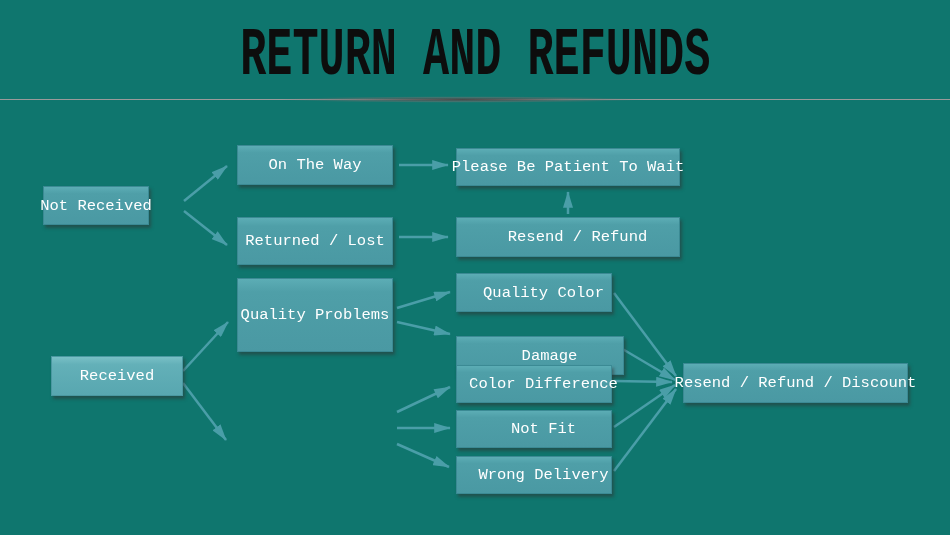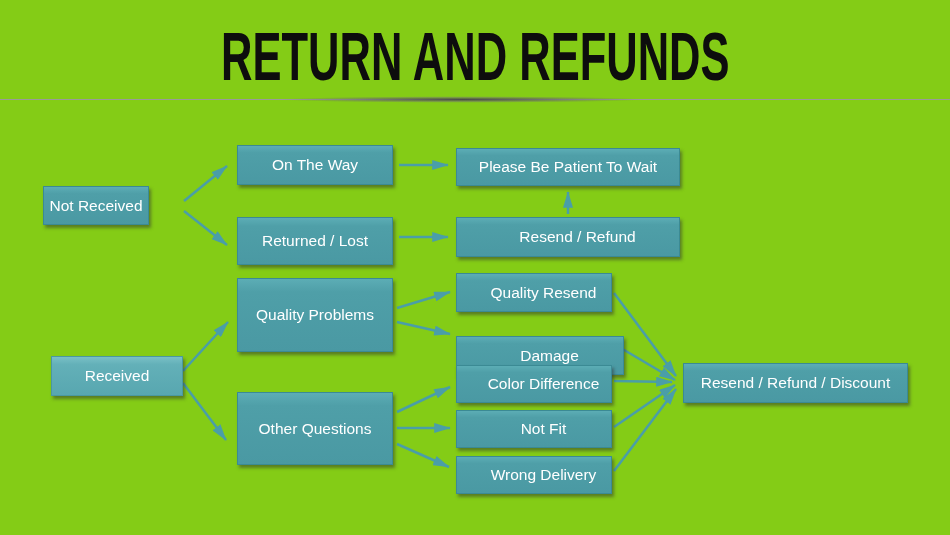--- a/index.html
+++ b/index.html
@@ -1,18 +1,18 @@
 <!DOCTYPE html>
 <html><head>
 <meta charset="utf-8">
 <style>
   html,body{margin:0;padding:0;background:#fff;}
   #stage{
-    position:relative;width:950px;height:535px;background:#84cc16;overflow:hidden;
-    font-family:Liberation Sans, sans-serif;
+    position:relative;width:950px;height:535px;background:#0f766e;overflow:hidden;
+    font-family:Liberation Mono, monospace;
   }
   
   #title-wrap{position:absolute;left:0;top:22px;width:950px;text-align:center;}
   #page-title{
     display:inline-block;font-size:68px;line-height:1;font-weight:900;color:#0d0d0d;
     transform:scaleX(0.64);transform-origin:50% 50%;letter-spacing:0px;white-space:nowrap;
   }
   
   #divider-line{position:absolute;left:0;top:99px;width:950px;height:1px;background:#9a9a9a;}
   #divider-shadow{
@@ -92,26 +92,23 @@
   </div>
 
   <div class="node light" style="left:43px;top:356px;width:132px;height:40px">
     <span>Received</span>
   </div>
 
   <div class="node" style="left:237px;top:278px;width:156px;height:74px">
     <span>Quality Problems</span>
   </div>
 
-  <div class="node" style="left:237px;top:392px;width:156px;height:73px">
-    <span>Other Questions</span>
-  </div>
 
   <div class="node align-left" style="left:456px;top:273px;width:156px;height:39px">
-    <span>Quality Resend</span>
+    <span>Quality Color</span>
   </div>
 
   <div class="node align-left" style="left:456px;top:336px;width:168px;height:39px">
     <span>Damage</span>
   </div>
 
   <div class="node align-left" style="left:456px;top:365px;width:156px;height:38px">
     <span>Color Difference</span>
   </div>
 

